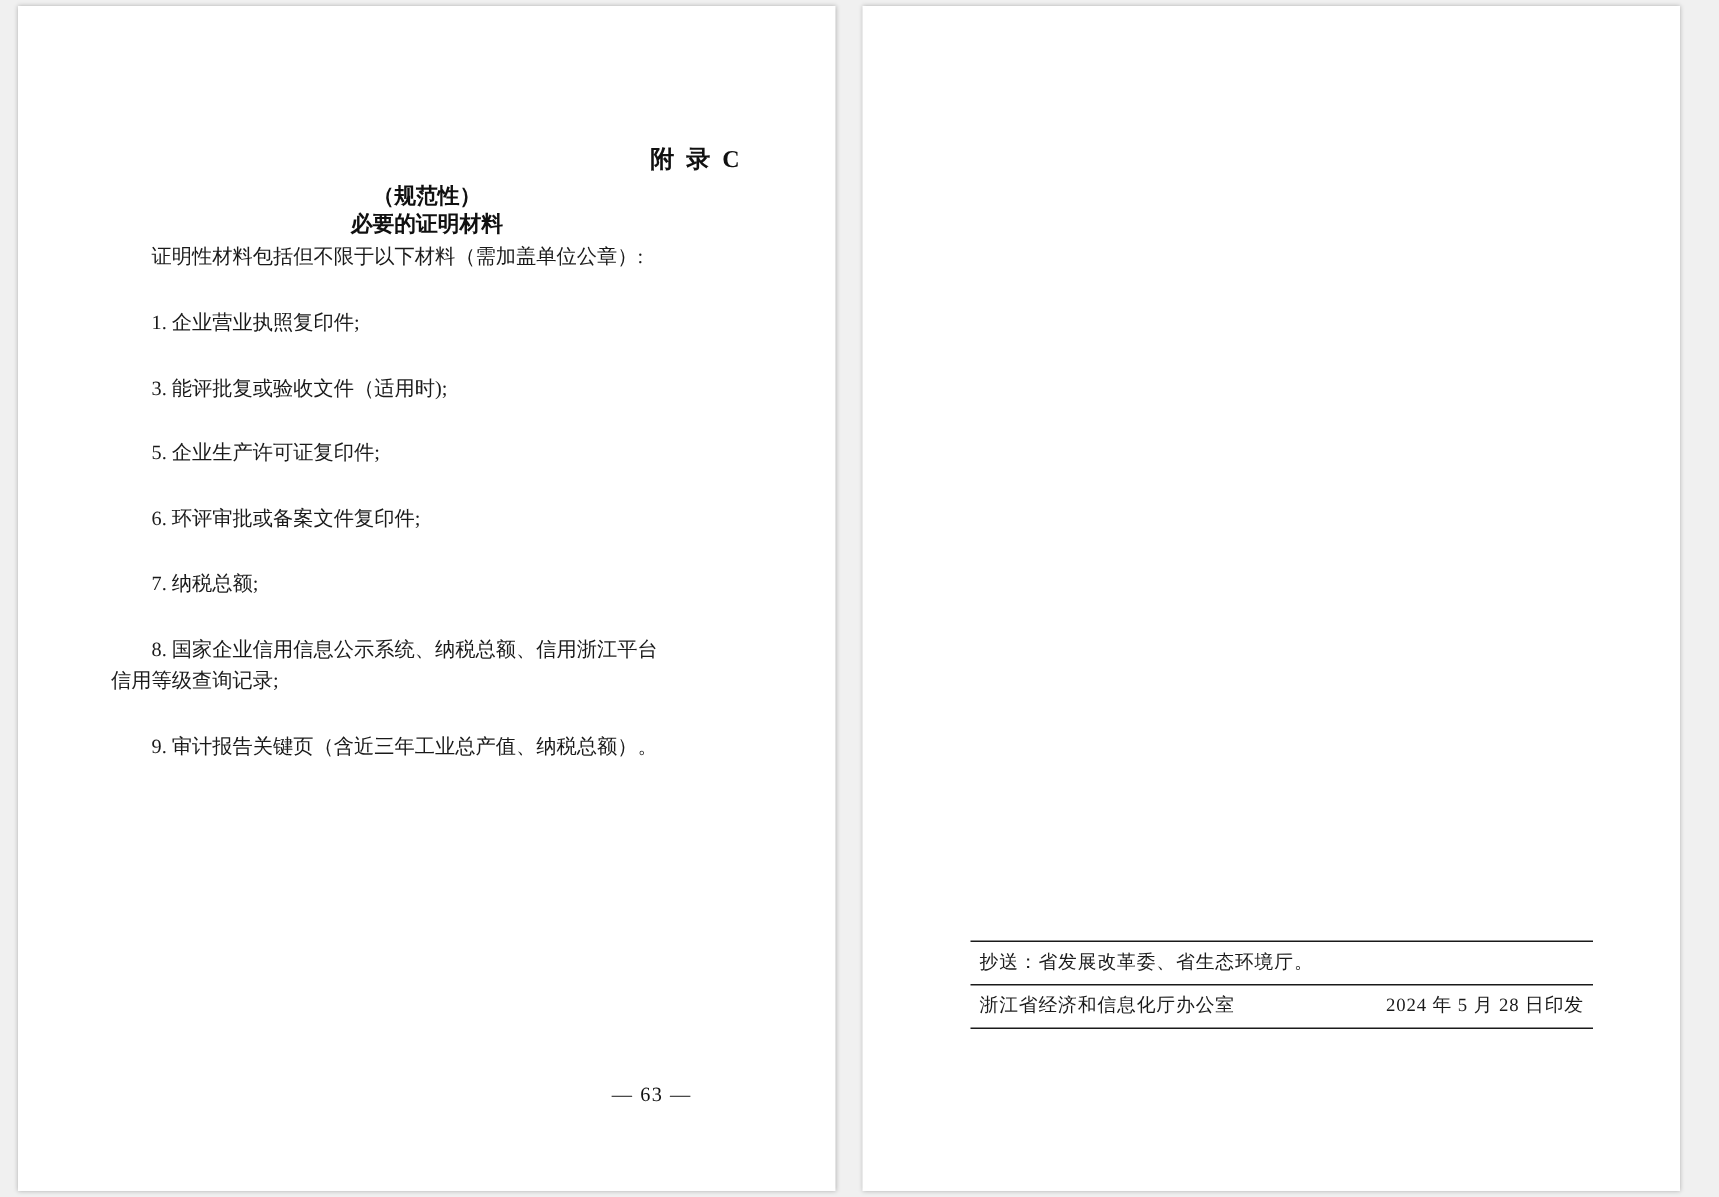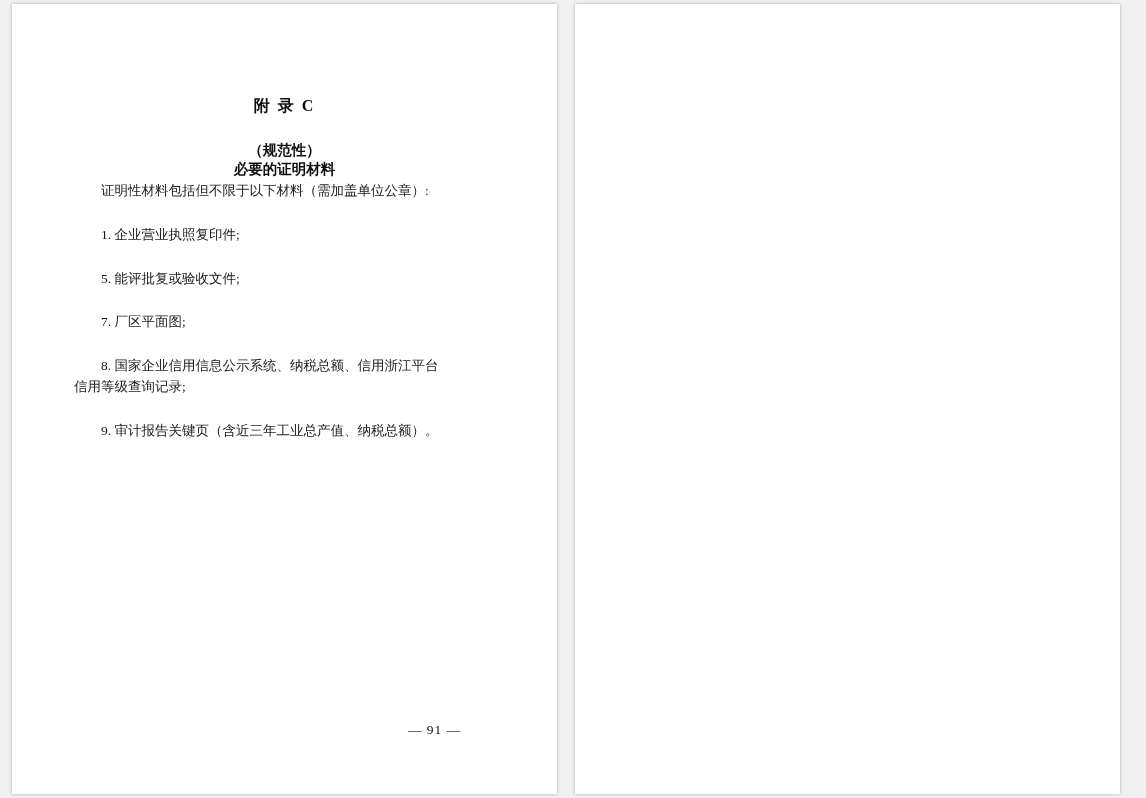--- a/index.html
+++ b/index.html
@@ -40,28 +40,28 @@
     top: 0;
     right: 0;
     bottom: 0;
     padding: 0 62px;
     box-sizing: border-box;
   }
 
   
   .appendix-title {
     margin-top: 92px;
-    text-align: center;
+    text-align: right;
     font-size: 16px;
     font-weight: bold;
     letter-spacing: 2px;
     color: #101010;
   }
   .appendix-sub {
-    margin-top: 24px;
+    margin-top: 4px;
     text-align: center;
     font-size: 14.5px;
     font-weight: bold;
     color: #101010;
   }
   .appendix-heading {
     text-align: center;
     font-size: 14.5px;
     font-weight: bold;
     color: #101010;
@@ -138,48 +138,63 @@
       <div class="appendix-heading">必要的证明材料</div>
 
       <div class="body-lead">证明性材料包括但不限于以下材料（需加盖单位公章）:</div>
 
       <div class="item">
         <span>1.</span>
         <span>企业营业执照复印件;</span>
       </div>
 
 
+      <div class="item">
+        <span>3.</span>
+        <span>能评批复或验收文件（适用时);</span>
+      </div>
 
 
       <div class="item">
         <span>5.</span>
-        <span>能评批复或验收文件;</span>
-      </div>
-
+        <span>企业生产许可证复印件;</span>
+      </div>
+
+      <div class="item">
+        <span>6.</span>
+        <span>环评审批或备案文件复印件;</span>
+      </div>
 
       <div class="item">
         <span>7.</span>
-        <span>厂区平面图;</span>
+        <span>纳税总额;</span>
       </div>
 
       <div class="item">
         <span>8.</span>
         <span>国家企业信用信息公示系统、纳税总额、信用浙江平台</span>
         <span class="cont">信用等级查询记录;</span>
       </div>
 
       <div class="item">
         <span>9.</span>
         <span>审计报告关键页（含近三年工业总产值、纳税总额）。</span>
       </div>
 
     </div>
 
-    <div class="page-number pn-p1">— 91 —</div>
+    <div class="page-number pn-p1">— 63 —</div>
   </div>
 
   <div class="page">
     <div class="page-inner"></div>
 
+    <div class="dist-block">
+      <div class="dist-row-1">抄送：省发展改革委、省生态环境厅。</div>
+      <div class="dist-row-2">
+        <span class="issuer">浙江省经济和信息化厅办公室</span>
+        <span class="date">2024 年 5 月 28 日印发</span>
+      </div>
+    </div>
 
   </div>
 
 </div>
 
 </body></html>

